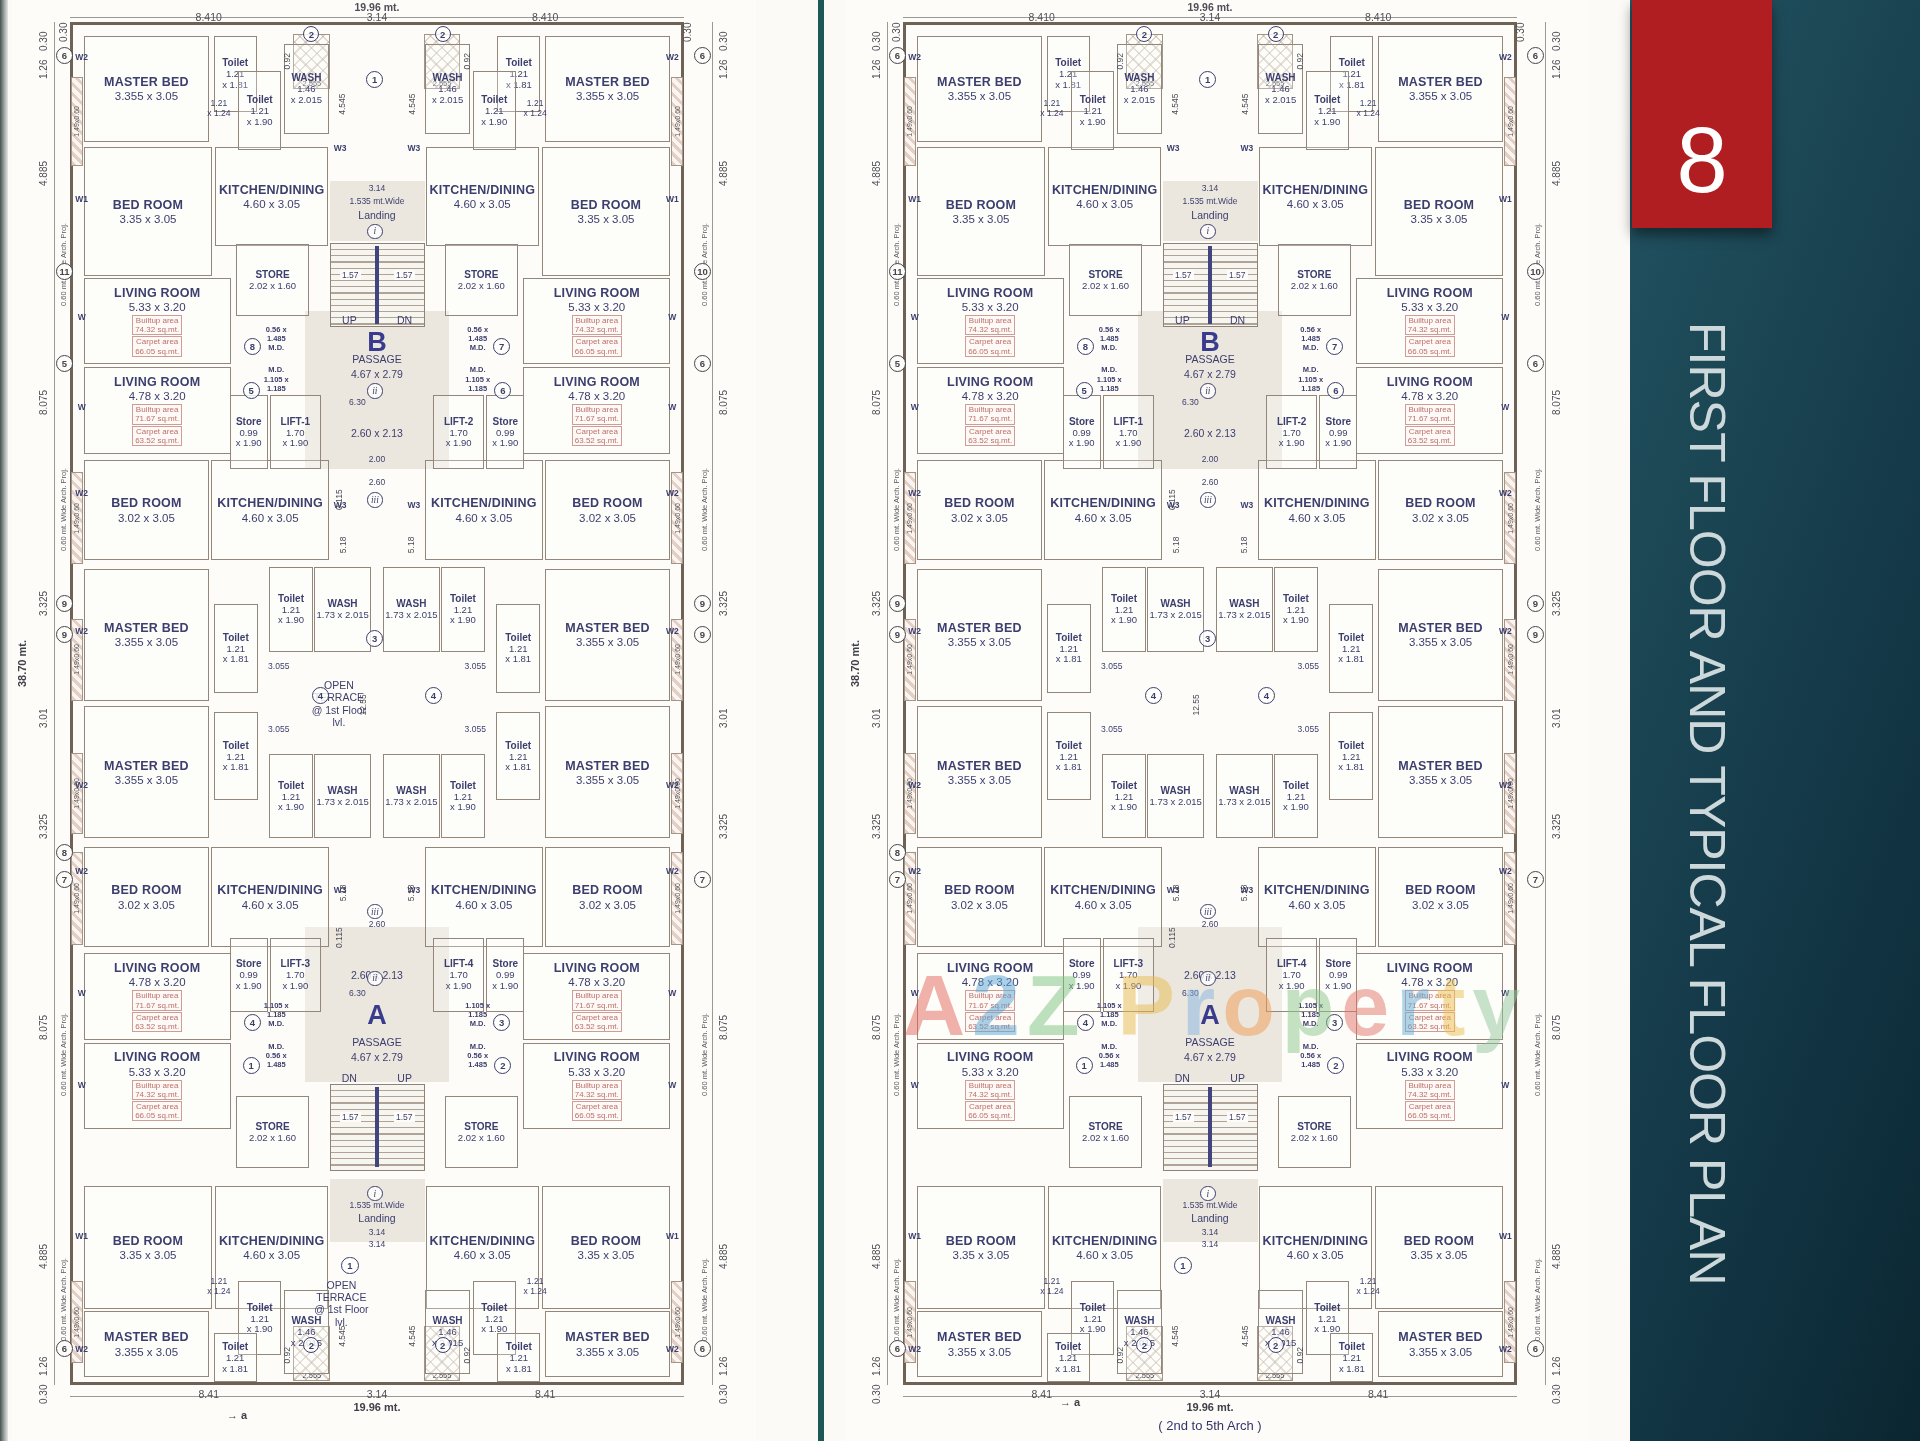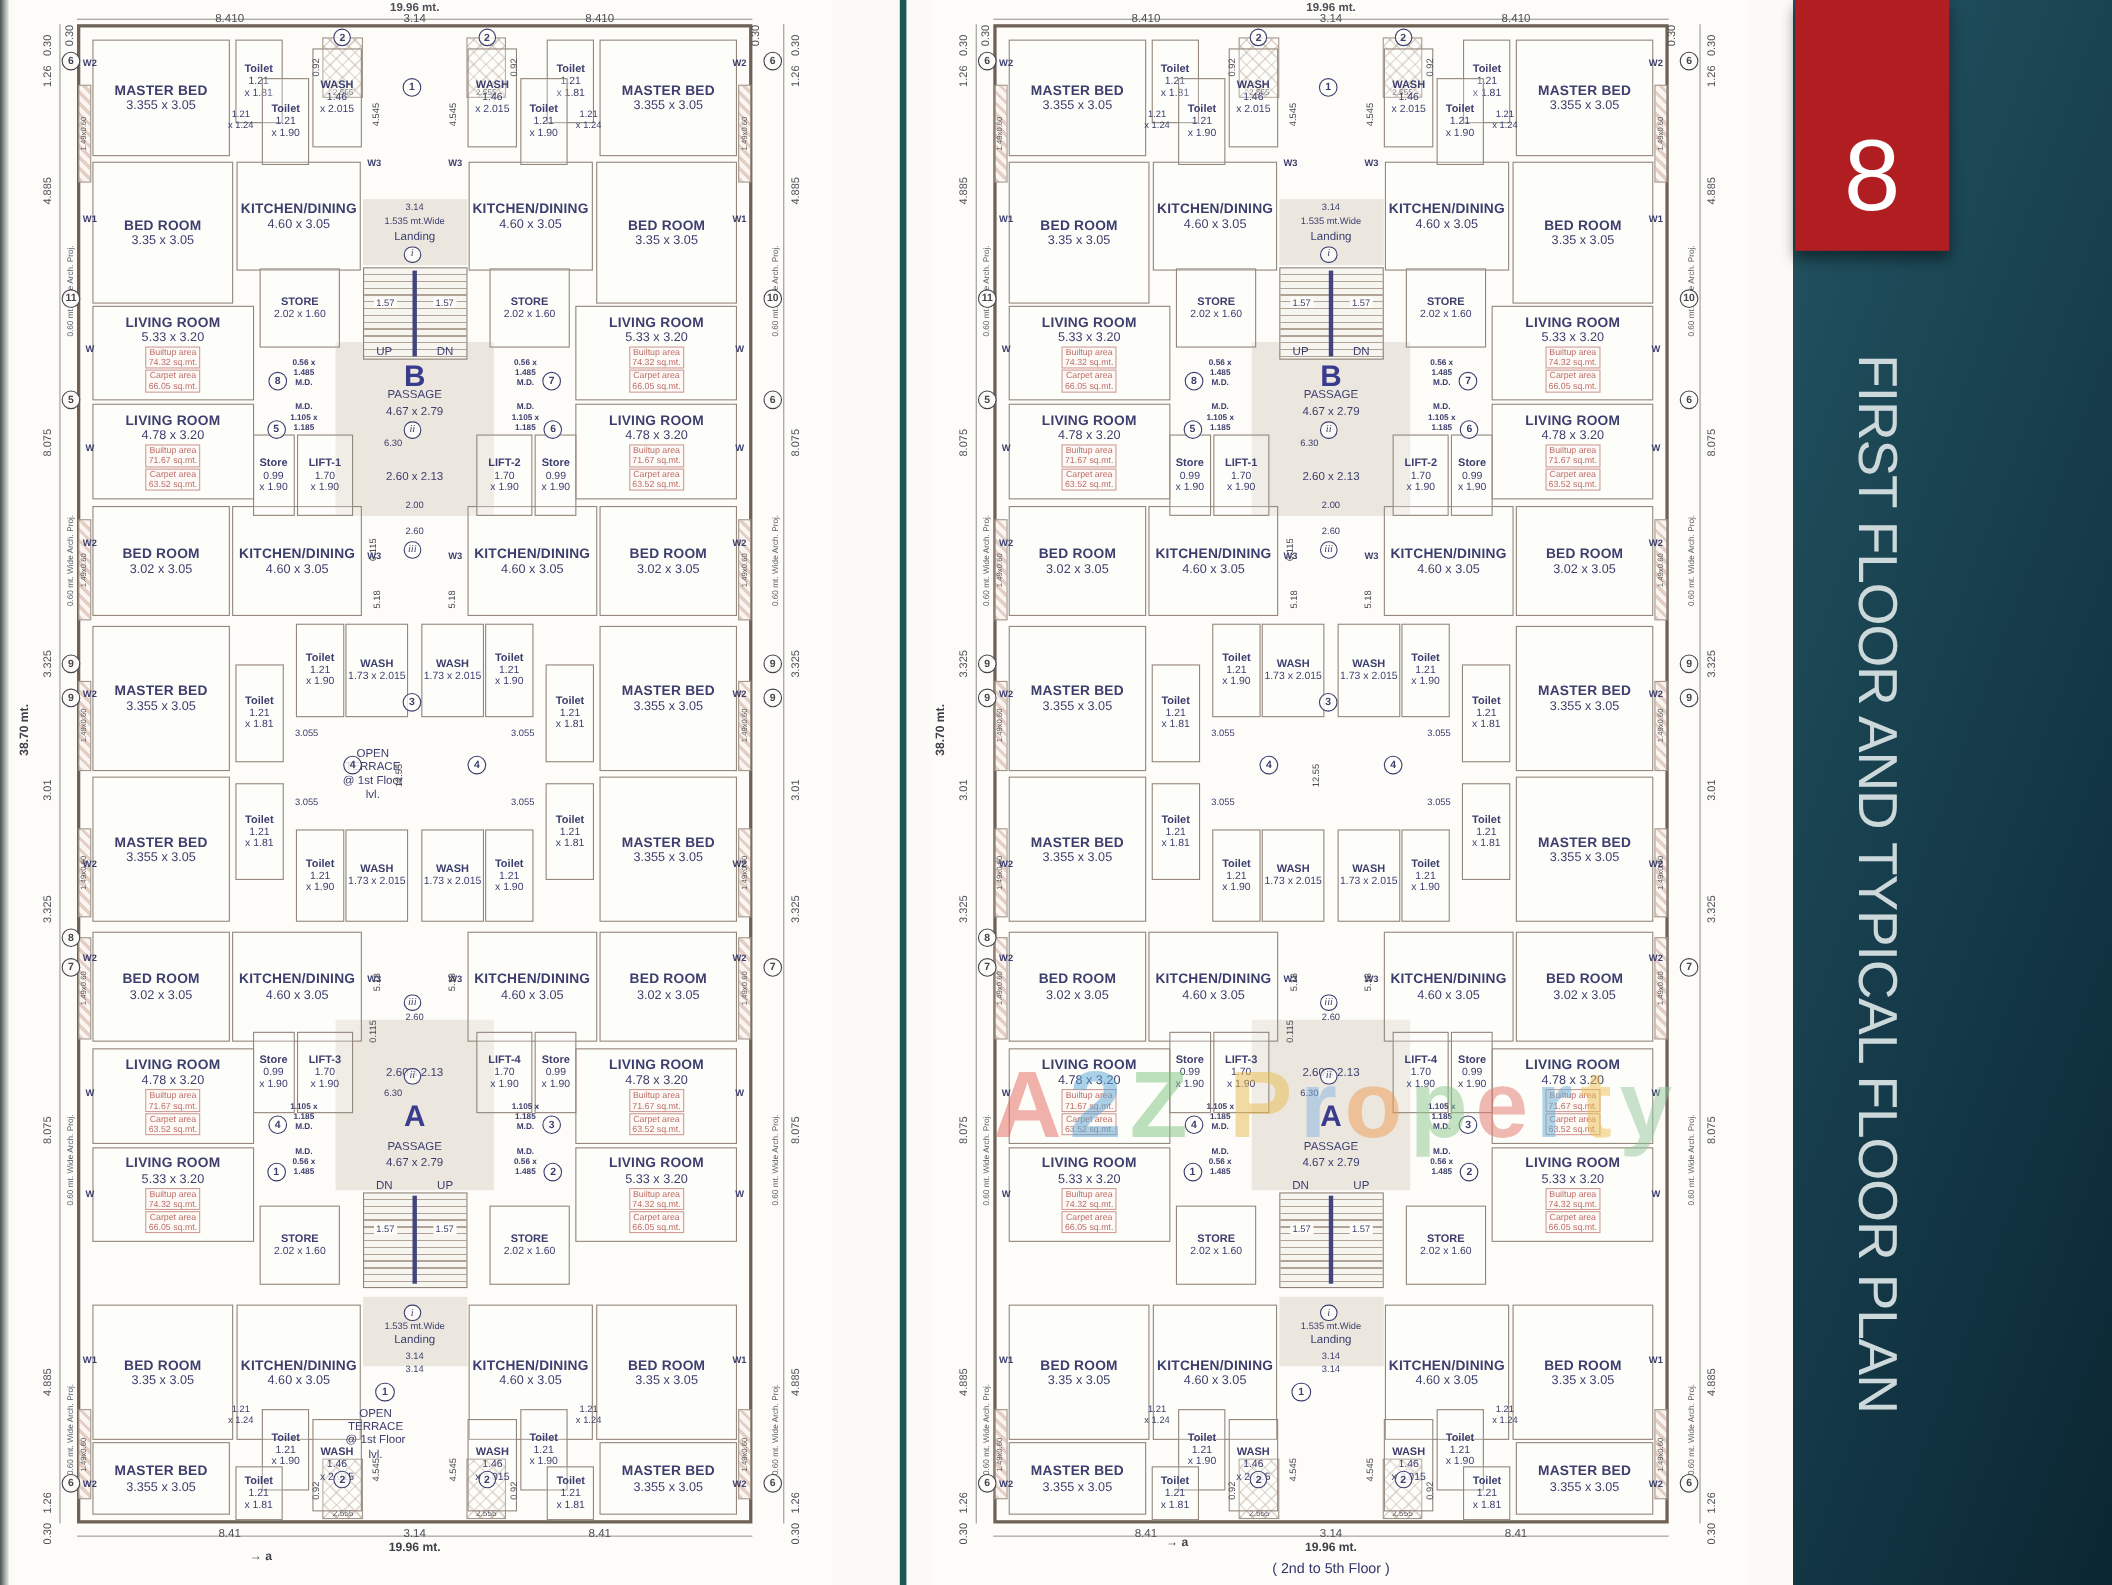--- a/index.html
+++ b/index.html
@@ -691,21 +691,21 @@
       <div class="C" style="position: absolute; left: 230.534px; top: 1056.52px; width: 17.192px; height: 17.192px;">1</div>
       <div class="C" style="position: absolute; left: 482.274px; top: 1056.52px; width: 17.192px; height: 17.192px;">2</div>
     </div>
 
   <div class="plan" id="plan1">
     <div class="plan-inner"></div>
     <div class="plan-total-top">19.96 mt.</div>
     <div class="plan-total-h">38.70 mt.</div>
     <div class="plan-total-bottom">19.96 mt.</div>
     <div class="plan-marker"><span>→</span> <span>a</span></div>
-    <div class="plan-sub">( 2nd to 5th Floor )</div>
+    <div class="plan-sub">( 2nd to 5th Arch )</div>
     <div class="wm" id="wmLetters"><span style="color: rgb(226, 104, 92);">A</span><span style="color: rgb(90, 167, 214);">2</span><span style="color: rgb(127, 196, 127);">Z</span><span>&nbsp;</span><span style="color: rgb(232, 187, 77);">P</span><span style="color: rgb(134, 183, 226);">r</span><span style="color: rgb(239, 154, 82);">o</span><span style="color: rgb(140, 201, 138);">p</span><span style="color: rgb(226, 117, 107);">e</span><span style="color: rgb(100, 174, 216);">r</span><span style="color: rgb(236, 193, 80);">t</span><span style="color: rgb(147, 199, 156);">y</span></div>
   <div class="dimtx" style="position: absolute; left: 166.764px; top: 11px; width: 60px;">8.410</div>
       <div class="dimtx" style="position: absolute; left: 335px; top: 11px; width: 60px;">3.14</div>
       <div class="dimtx" style="position: absolute; left: 503.236px; top: 11px; width: 60px;">8.410</div>
       <div class="dimtx" style="position: absolute; left: 166.764px; top: 1388px; width: 60px;">8.41</div>
       <div class="dimtx" style="position: absolute; left: 335px; top: 1388px; width: 60px;">3.14</div>
       <div class="dimtx" style="position: absolute; left: 503.236px; top: 1388px; width: 60px;">8.41</div>
       <div class="chain" style="position: absolute; left: 46px; top: 16px; width: 12px; height: 26px;">0.30</div>
       <div class="chain" style="position: absolute; left: 670px; top: 16px; width: 12px; height: 26px;">0.30</div>
       <div class="chain" style="position: absolute; left: 26px; top: 3.452px; width: 13px; height: 48px;">0.30</div>

